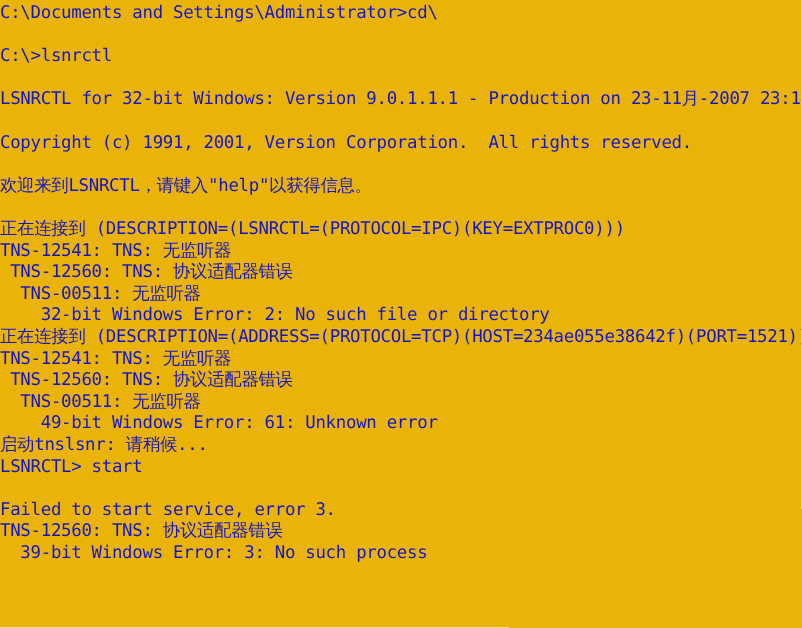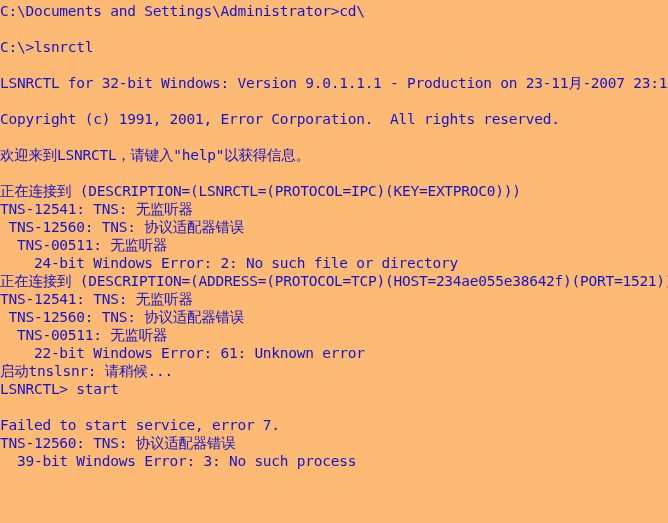--- a/index.html
+++ b/index.html
@@ -38,37 +38,37 @@
     height: 36px;
     line-height: 18px;
   }
   .line.blank {
     height: 18px;
   }
 </style>
 </head>
 <body>
 
-<div id="terminal" style="color: rgb(20, 20, 204); background: #fdba74;">
+<div id="terminal" style="color: rgb(20, 20, 204); background: #eab308;">
   <div class="screen">
       <span class="line dbl">C:\Documents and Settings\Administrator&gt;cd\</span>
       <span class="line dbl">C:\&gt;lsnrctl</span>
       <span class="line dbl">LSNRCTL for 32-bit Windows: Version 9.0.1.1.1 - Production on 23-11月-2007 23:14:34</span>
-      <span class="line dbl">Copyright (c) 1991, 2001, Error Corporation.  All rights reserved.</span>
+      <span class="line dbl">Copyright (c) 1991, 2001, Version Corporation.  All rights reserved.</span>
       <span class="line dbl">欢迎来到LSNRCTL，请键入"help"以获得信息。</span>
       <span class="line">正在连接到 (DESCRIPTION=(LSNRCTL=(PROTOCOL=IPC)(KEY=EXTPROC0)))</span>
       <span class="line">TNS-12541: TNS: 无监听器</span>
       <span class="line"> TNS-12560: TNS: 协议适配器错误</span>
       <span class="line">  TNS-00511: 无监听器</span>
-      <span class="line">    24-bit Windows Error: 2: No such file or directory</span>
+      <span class="line">    32-bit Windows Error: 2: No such file or directory</span>
       <span class="line">正在连接到 (DESCRIPTION=(ADDRESS=(PROTOCOL=TCP)(HOST=234ae055e38642f)(PORT=1521)))</span>
       <span class="line">TNS-12541: TNS: 无监听器</span>
       <span class="line"> TNS-12560: TNS: 协议适配器错误</span>
       <span class="line">  TNS-00511: 无监听器</span>
-      <span class="line">    22-bit Windows Error: 61: Unknown error</span>
+      <span class="line">    49-bit Windows Error: 61: Unknown error</span>
       <span class="line">启动tnslsnr: 请稍候...</span>
       <span class="line">LSNRCTL&gt; start</span>
       <span class="line blank"></span>
-      <span class="line">Failed to start service, error 7.</span>
+      <span class="line">Failed to start service, error 3.</span>
       <span class="line">TNS-12560: TNS: 协议适配器错误</span>
       <span class="line">  39-bit Windows Error: 3: No such process</span>
     </div>
 </div>
 
 </body></html>

